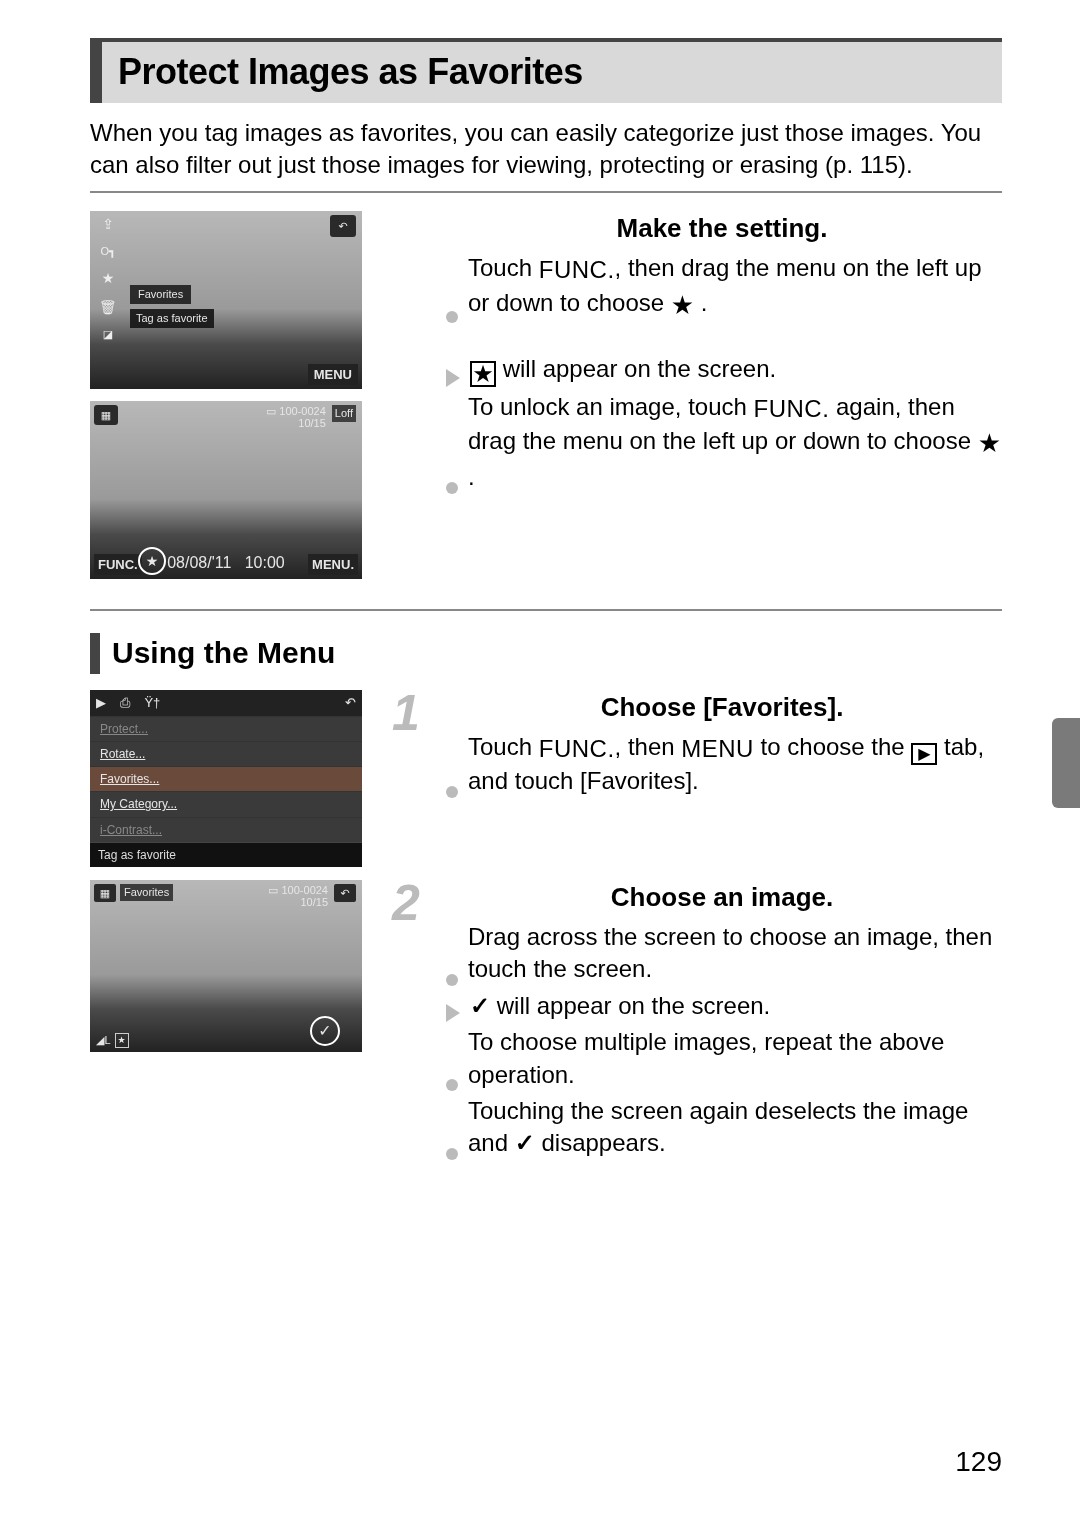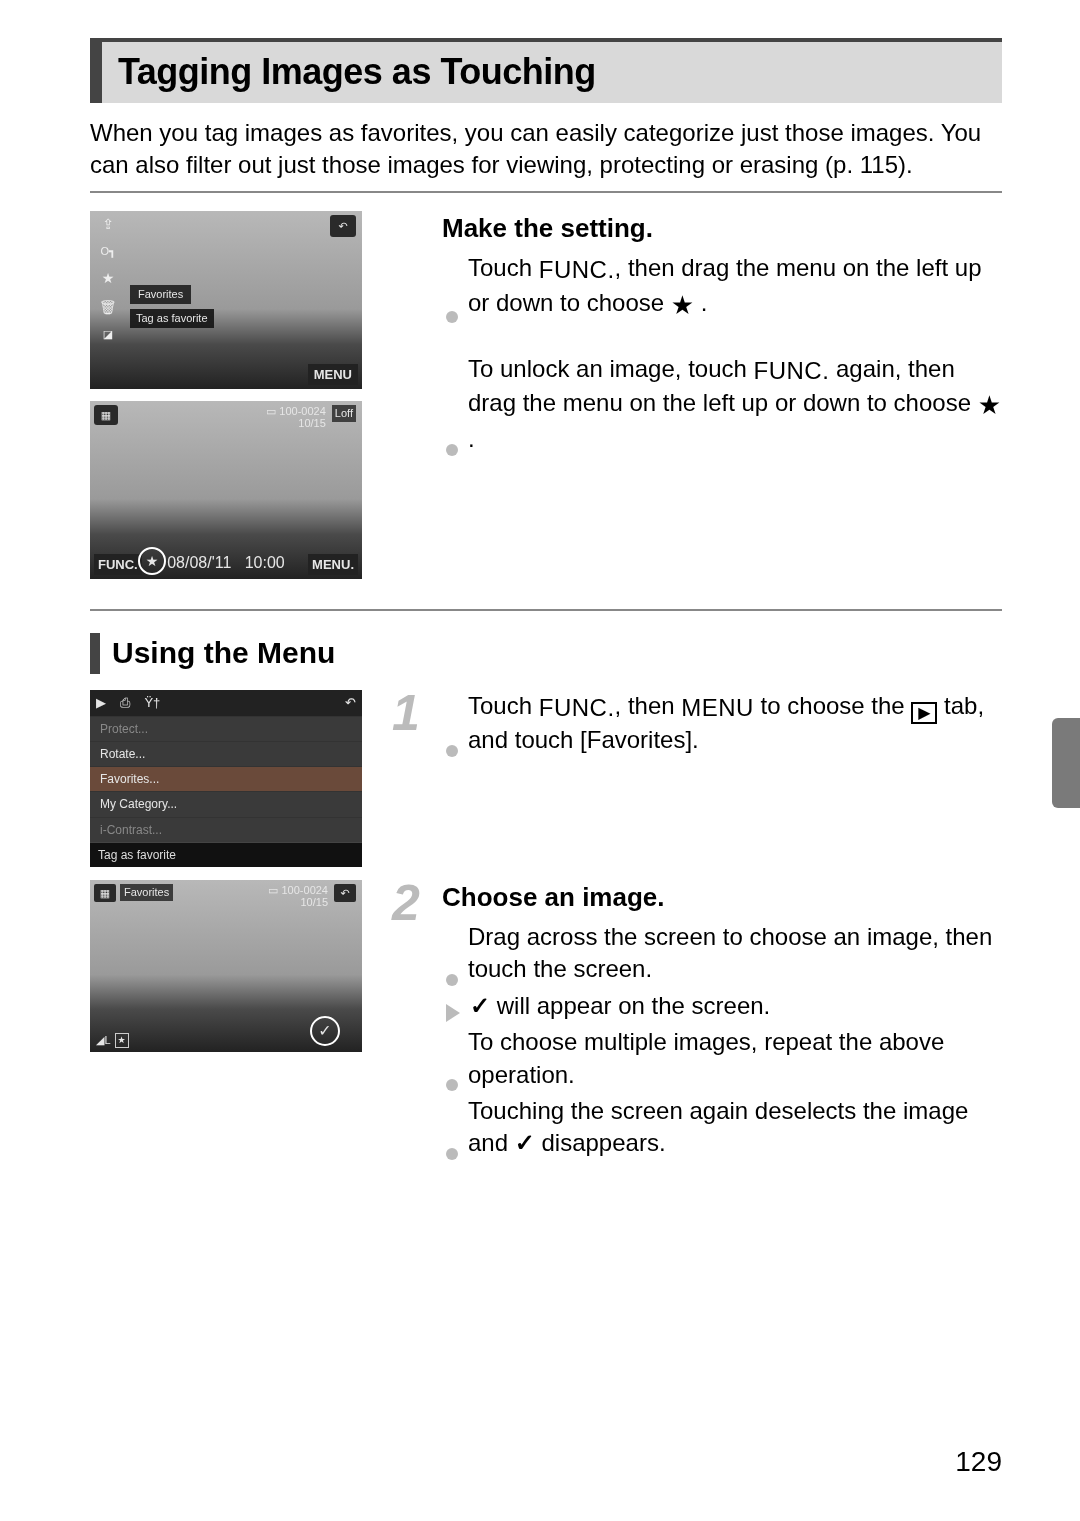--- a/index.html
+++ b/index.html
@@ -53,20 +53,21 @@
   .right-col {
     flex: 1;
     position: relative;
     padding-left: 48px;
   }
   .right-col h3 {
     font-size: 26px;
     font-weight: 700;
     margin-bottom: 6px;
     margin-left: -4px;
+    text-align: center;
   }
   .step-num {
     position: absolute;
     left: -6px;
     top: -10px;
     font-size: 50px;
     font-weight: 700;
     font-style: italic;
     color: #bbb;
   }
@@ -193,20 +194,21 @@
   .shot3 .tabs {
     display:flex; align-items:center; height:26px; background:#222;
     padding: 0 6px; gap: 14px; font-size:13px;
   }
   .shot3 .tabs .spacer { flex:1; }
   .shot3 .list { }
   .shot3 .li {
     padding: 4px 10px; font-size: 12px;
     border-top: 1px solid #333;
     background: #3a3a3a;
+    text-decoration: underline;
   }
   .shot3 .li.sel { background: #6a4a3a; }
   .shot3 .li.cut { color:#888; }
   .shot3 .caption {
     background:#111; color:#ddd; padding:4px 8px; font-size:12px;
     border-top:1px solid #444;
   }
 
   
   .shot4 { height: 172px; }
@@ -234,21 +236,21 @@
     width: 28px;
     height: 90px;
     background: #7a7a7a;
     border-radius: 6px 0 0 6px;
   }
 </style>
 </head>
 <body>
 
 <div class="title-bar">
-  <h1>Tagging Images as Touching</h1>
+  <h1>Protect Images as Favorites</h1>
 </div>
 
 <p class="intro">When you tag images as favorites, you can easily categorize just those images. You can also filter out just those images for viewing, protecting or erasing (p. 115).</p>
 
 <hr class="sep">
 
 <div class="row">
   <div class="left-col">
 
     <div class="shot shot1">
@@ -289,20 +291,26 @@
 
     <div class="bullet-line">
       <span class="dot"></span>
       <span class="bullet-text">
         <span>Touch </span><span class="chip func">FUNC.</span><span>, then drag the menu on the left up or down to choose </span><span class="star">★</span><span> .</span>
       </span>
     </div>
 
     <div style="height:26px;"></div>
 
+    <div class="bullet-line">
+      <span class="tri"></span>
+      <span class="bullet-text">
+        <span class="star-box">★</span><span> will appear on the screen.</span>
+      </span>
+    </div>
 
     <div class="bullet-line">
       <span class="dot"></span>
       <span class="bullet-text">
         <span>To unlock an image, touch </span><span class="chip func">FUNC.</span><span> again, then drag the menu on the left up or down to choose </span><span class="star">★</span><span> .</span>
       </span>
     </div>
   </div>
 </div>
 
@@ -325,20 +333,21 @@
         <div class="li">Rotate...</div>
         <div class="li sel">Favorites...</div>
         <div class="li">My Category...</div>
         <div class="li cut">i-Contrast...</div>
       </div>
       <div class="caption">Tag as favorite</div>
     </div>
   </div>
   <div class="right-col">
     <div class="step-num">1</div>
+    <h3>Choose [Favorites].</h3>
     <div class="bullet-line">
       <span class="dot"></span>
       <span class="bullet-text">
         <span>Touch </span><span class="chip func">FUNC.</span><span>, then </span><span class="chip menu">MENU</span><span> to choose the </span><span class="play-box">▶</span><span> tab, and touch [Favorites].</span>
       </span>
     </div>
   </div>
 </div>
 
 <div class="row">

